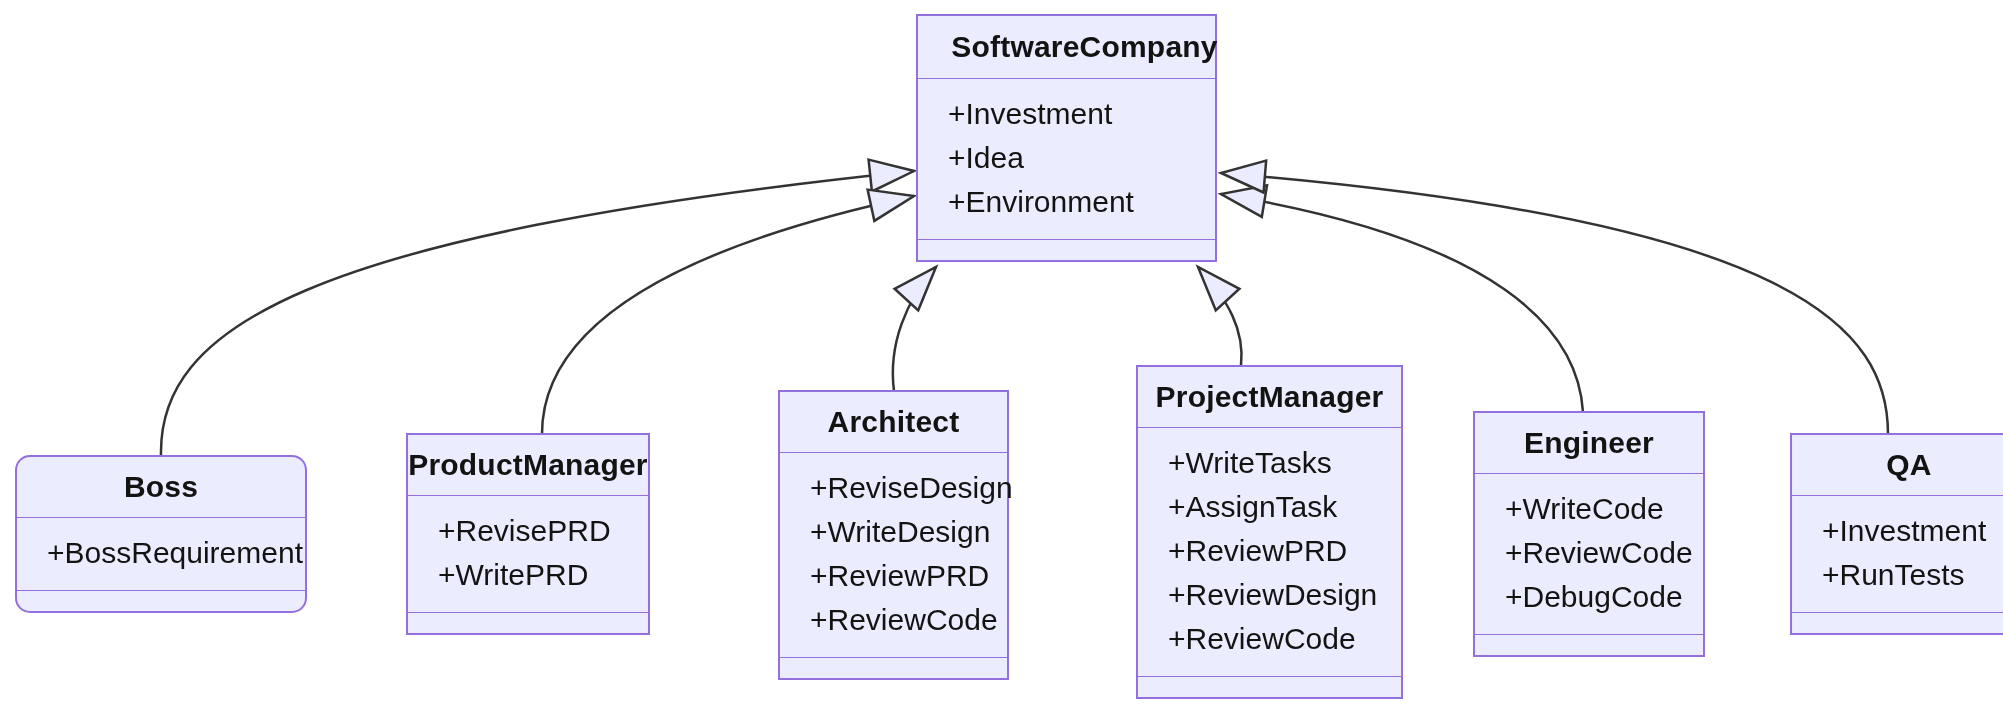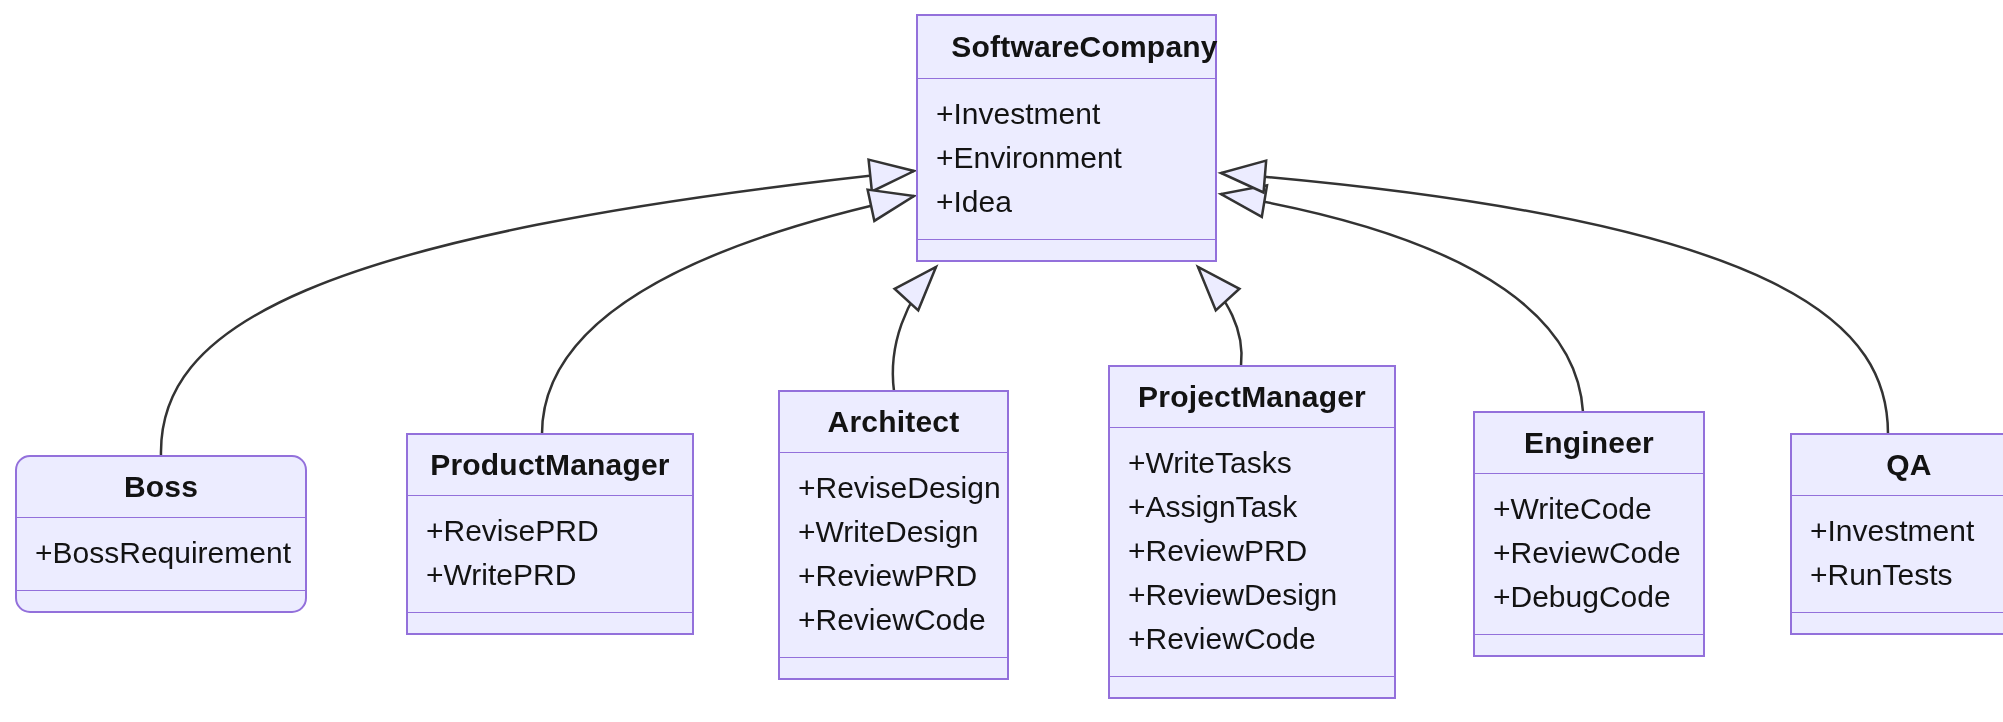--- a/index.html
+++ b/index.html
@@ -36,36 +36,37 @@
     justify-content: center;
     font-weight: bold;
     font-size: 30px;
     letter-spacing: 0.2px;
     border-bottom: 1.6px solid var(--node-border, #9370DB);
     white-space: nowrap;
   }
   .class-attrs {
     padding: 13px 18px 15px 18px;
     font-size: 30px;
+    margin-left: 12px;
   }
   .attr-row {
     line-height: 44px;
     white-space: nowrap;
   }
   .class-methods {
     height: 20px;
     border-top: 1.6px solid var(--node-border, #9370DB);
   }
   
   .box-softwarecompany { left: 916px;  top: 14px;  width: 301px; }
   .box-softwarecompany .class-title { height: 62px; padding-left: 36px; }
   .box-boss            { left: 15px;   top: 455px; width: 292px; border-radius: 15px; }
-  .box-productmanager  { left: 406px;  top: 433px; width: 288px; }
+  .box-productmanager  { left: 406px;  top: 433px; width: 244px; }
   .box-architect       { left: 778px;  top: 390px; width: 231px; }
-  .box-projectmanager  { left: 1108px; top: 365px; width: 288px; }
+  .box-projectmanager  { left: 1136px; top: 365px; width: 267px; }
   .box-engineer        { left: 1473px; top: 411px; width: 232px; }
   .box-qa              { left: 1790px; top: 433px; width: 238px; }
   .edge-path {
     fill: none;
     stroke: var(--edge-color, #333333);
     stroke-width: 2.5px;
   }
 </style>
 </head>
 <body>
@@ -83,22 +84,22 @@
     <path class="edge-path" marker-end="url(#tri)" d="M 894 391 C 888 345, 906 300, 936 267"></path>
     <path class="edge-path" marker-end="url(#tri)" d="M 1241 366 C 1245 330, 1228 300, 1198 267"></path>
     <path class="edge-path" marker-end="url(#tri)" d="M 1583 412 C 1578 330, 1500 240, 1221 194"></path>
     <path class="edge-path" marker-end="url(#tri)" d="M 1888 434 C 1888 330, 1800 220, 1221 173"></path>
   </svg>
 
   <div class="class-box box-softwarecompany">
     <div class="class-title">SoftwareCompany</div>
     <div class="class-attrs">
         <div class="attr-row">+Investment</div>
+        <div class="attr-row">+Idea</div>
         <div class="attr-row">+Environment</div>
-        <div class="attr-row">+Idea</div>
       </div>
     <div class="class-methods"></div>
   </div>
 
   <div class="class-box box-boss">
     <div class="class-title">Boss</div>
     <div class="class-attrs">
         <div class="attr-row">+BossRequirement</div>
       </div>
     <div class="class-methods"></div>

